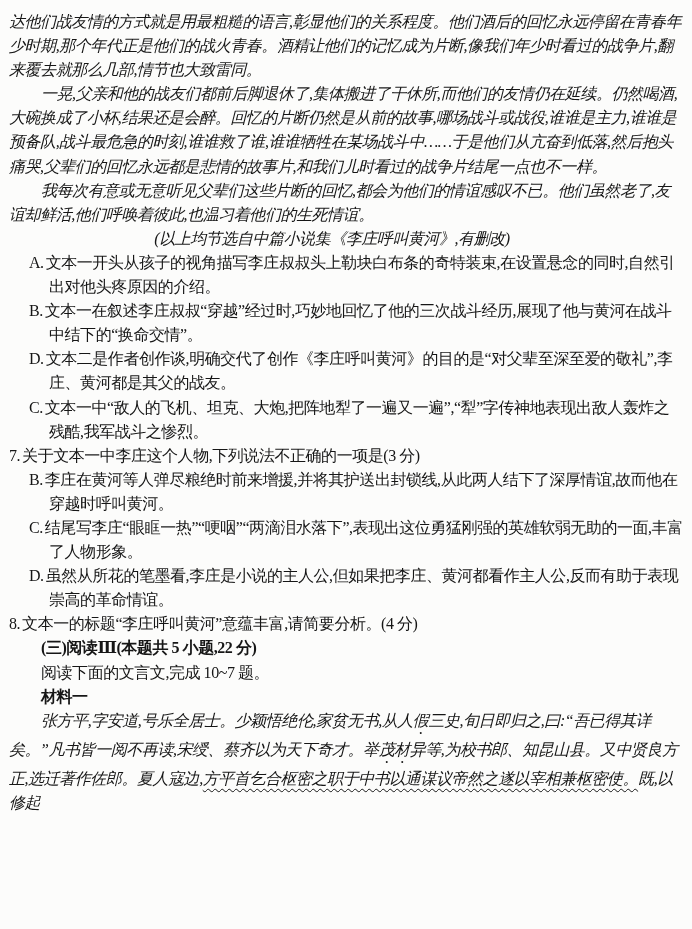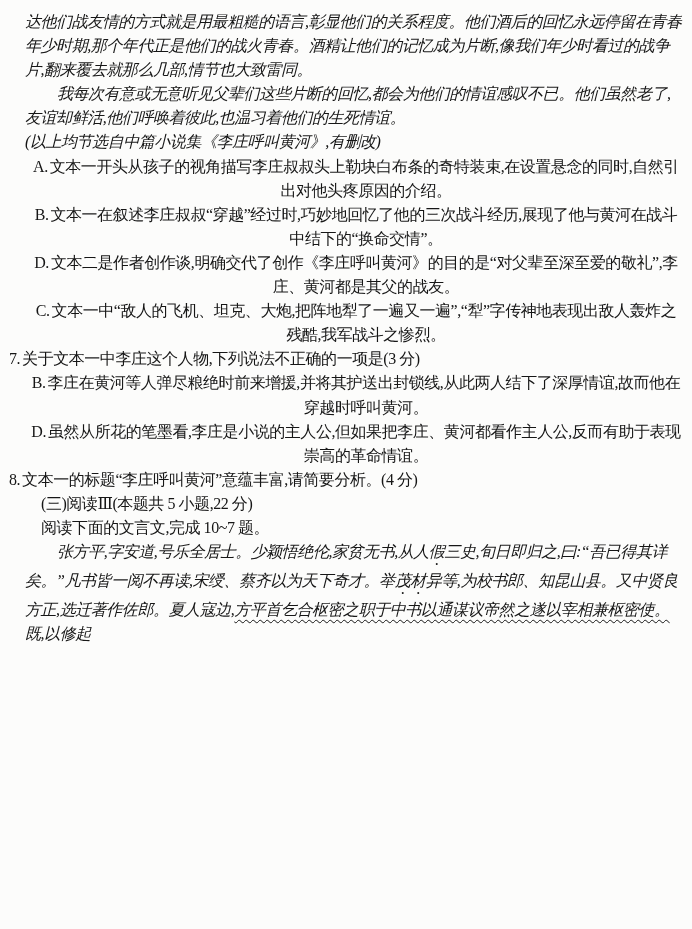--- a/index.html
+++ b/index.html
@@ -16,36 +16,35 @@
     font-size: 16px;
     line-height: 24.1px;
     letter-spacing: -0.45px;
   }
   .page {
     padding: 10px 9px 0 9px;
   }
   p, div { margin: 0; }
 
   
-  .kai { font-style: italic; margin-left: 16px; }
+  .kai { font-style: italic; }
 
   
-  .hei { font-weight: 400; font-style: normal; }
+  .hei { font-weight: 700; font-style: normal; }
 
   .indent2 { text-indent: 2em; }
 
   .attribution {
-    text-align: left;
+    text-align: center;
     padding-right: 28px;
   }
 
   .option {
     padding-left: 40px;
     text-indent: -20px;
-    text-align: center;
   }
 
   .qnum, .opt-label { padding-right: 2px; }
 
   
   .dot-under {
     -webkit-text-emphasis: filled dot;
     -webkit-text-emphasis-position: under left;
     text-emphasis: filled dot;
     text-emphasis-position: under left;
@@ -59,37 +58,40 @@
     text-underline-offset: 4px;
   }
 </style>
 </head>
 <body>
 
 <div class="page">
 
   <div>
     <p class="kai">达他们战友情的方式就是用最粗糙的语言,彰显他们的关系程度。他们酒后的回忆永远停留在青春年少时期,那个年代正是他们的战火青春。酒精让他们的记忆成为片断,像我们年少时看过的战争片,翻来覆去就那么几部,情节也大致雷同。</p>
+    <p class="kai indent2">一晃,父亲和他的战友们都前后脚退休了,集体搬进了干休所,而他们的友情仍在延续。仍然喝酒,大碗换成了小杯,结果还是会醉。回忆的片断仍然是从前的故事,哪场战斗或战役,谁谁是主力,谁谁是预备队,战斗最危急的时刻,谁谁救了谁,谁谁牺牲在某场战斗中……于是他们从亢奋到低落,然后抱头痛哭,父辈们的回忆永远都是悲情的故事片,和我们儿时看过的战争片结尾一点也不一样。</p>
     <p class="kai indent2">我每次有意或无意听见父辈们这些片断的回忆,都会为他们的情谊感叹不已。他们虽然老了,友谊却鲜活,他们呼唤着彼此,也温习着他们的生死情谊。</p>
     <p class="kai attribution">(以上均节选自中篇小说集《李庄呼叫黄河》,有删改)</p>
   </div>
 
   <div>
     <div class="option"><span class="opt-label">A.</span><span>文本一开头从孩子的视角描写李庄叔叔头上勒块白布条的奇特装束,在设置悬念的同时,自然引出对他头疼原因的介绍。</span></div>
     <div class="option"><span class="opt-label">B.</span><span>文本一在叙述李庄叔叔“穿越”经过时,巧妙地回忆了他的三次战斗经历,展现了他与黄河在战斗中结下的“换命交情”。</span></div>
     <div class="option"><span class="opt-label">D.</span><span>文本二是作者创作谈,明确交代了创作《李庄呼叫黄河》的目的是“对父辈至深至爱的敬礼”,李庄、黄河都是其父的战友。</span></div>
     <div class="option"><span class="opt-label">C.</span><span>文本一中“敌人的飞机、坦克、大炮,把阵地犁了一遍又一遍”,“犁”字传神地表现出敌人轰炸之残酷,我军战斗之惨烈。</span></div>
   </div>
 
   <div>
     <div><span class="qnum">7.</span><span>关于文本一中李庄这个人物,下列说法不正确的一项是(3 分)</span></div>
     <div class="option"><span class="opt-label">B.</span><span>李庄在黄河等人弹尽粮绝时前来增援,并将其护送出封锁线,从此两人结下了深厚情谊,故而他在穿越时呼叫黄河。</span></div>
+    <div class="option"><span class="opt-label">C.</span><span>结尾写李庄“眼眶一热”“哽咽”“两滴泪水落下”,表现出这位勇猛刚强的英雄软弱无助的一面,丰富了人物形象。</span></div>
     <div class="option"><span class="opt-label">D.</span><span>虽然从所花的笔墨看,李庄是小说的主人公,但如果把李庄、黄河都看作主人公,反而有助于表现崇高的革命情谊。</span></div>
   </div>
 
   <div><span class="qnum">8.</span><span>文本一的标题“李庄呼叫黄河”意蕴丰富,请简要分析。(4 分)</span></div>
 
   <div class="hei indent2">(三)阅读Ⅲ(本题共 5 小题,22 分)</div>
   <div class="indent2">阅读下面的文言文,完成 10~7 题。</div>
+  <div class="hei indent2">材料一</div>
 
   <p class="kai indent2"><span>张方平,字安道,号乐全居士。少颖悟绝伦,家贫无书,从人</span><span class="dot-under">假</span><span>三史,旬日即归之,曰:“吾已得其详矣。”凡书皆一阅不再读,宋绶、蔡齐以为天下奇才。举</span><span class="dot-under">茂材</span><span>异等,为校书郎、知昆山县。又中贤良方正,选迁著作佐郎。夏人寇边,</span><span class="wavy">方平首乞合枢密之职于中书以通谋议帝然之遂以宰相兼枢密使。</span><span>既,以修起</span></p>
 
 </div>
 
 </body></html>

